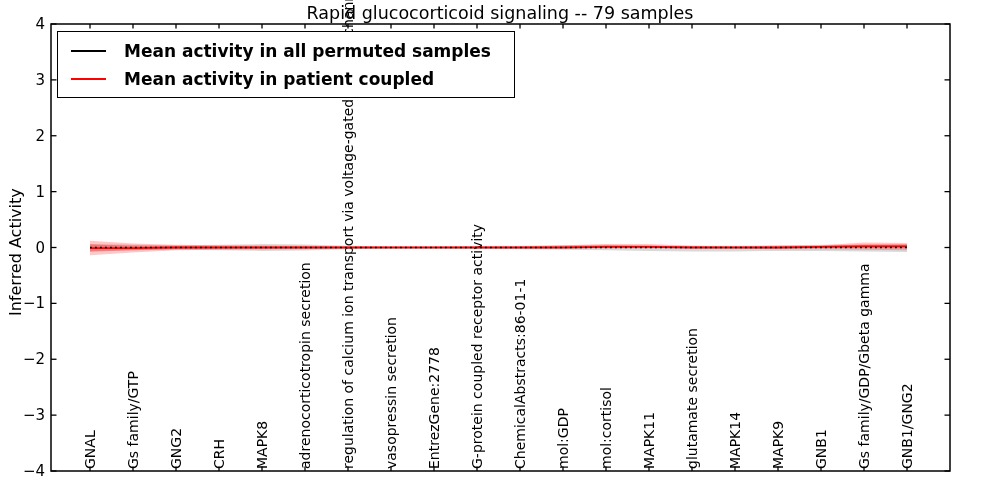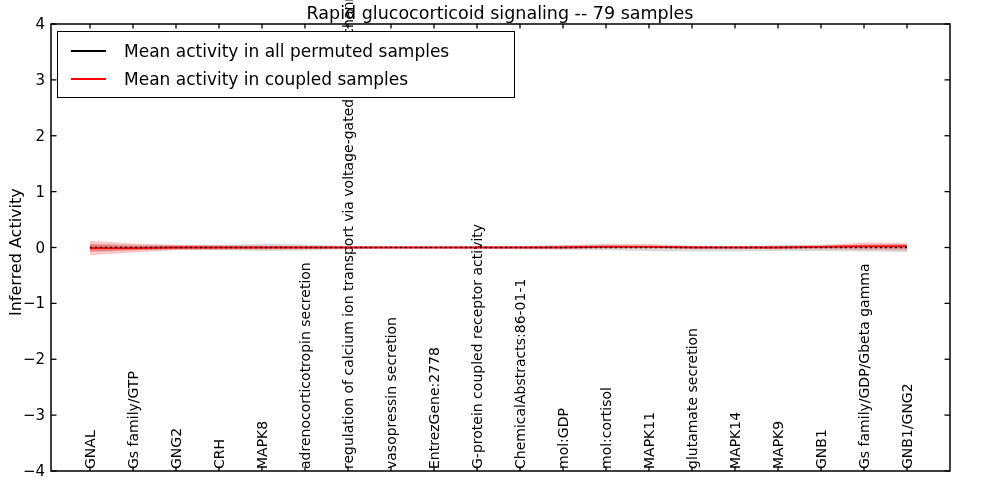--- a/index.html
+++ b/index.html
@@ -58,20 +58,21 @@
     left:57px;top:31px;
     width:458px;height:67px;
     background:#ffffff;
     border:1.5px solid #000;
     box-sizing:border-box;
     z-index:5;
     display:flex;
     flex-direction:column;
     justify-content:center;
     gap:8px;
+    font-weight:bold;
   }
   .legend-row{display:flex;align-items:center;}
   .legend-line{
     display:inline-block;
     width:35px;height:0;
     border-top:2px solid #000;
     margin-left:13px;
     flex:0 0 auto;
   }
   .legend-label{
@@ -189,17 +190,17 @@
       <line x1="944.5" y1="471" x2="950" y2="471" stroke="#000" stroke-width="1.3"></line>
     </svg>
 
   <div class="legend">
     <div class="legend-row">
       <span class="legend-line" style="border-top-color: rgb(0, 0, 0);"></span>
       <span class="legend-label">Mean activity in all permuted samples</span>
     </div>
     <div class="legend-row">
       <span class="legend-line" style="border-top-color: rgb(255, 0, 0);"></span>
-      <span class="legend-label">Mean activity in coupled samples</span>
+      <span class="legend-label">Mean activity in patient coupled</span>
     </div>
   </div>
 
 </div>
 
 </body></html>

